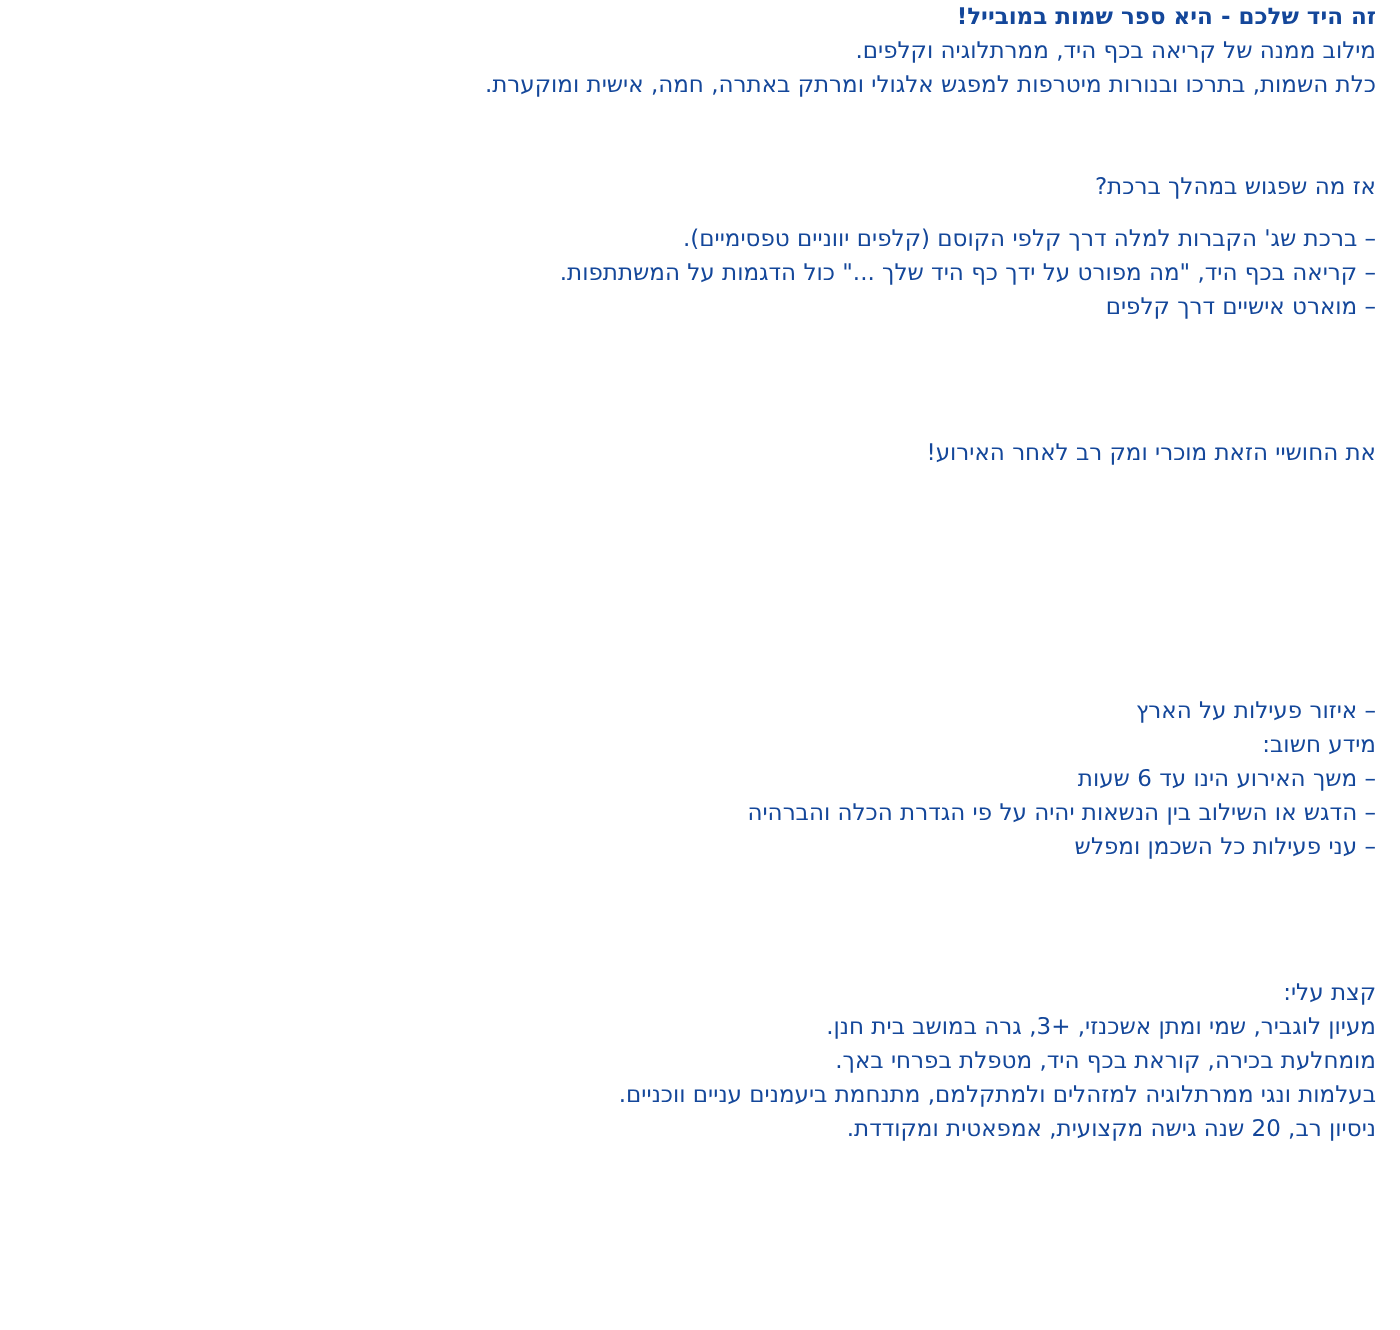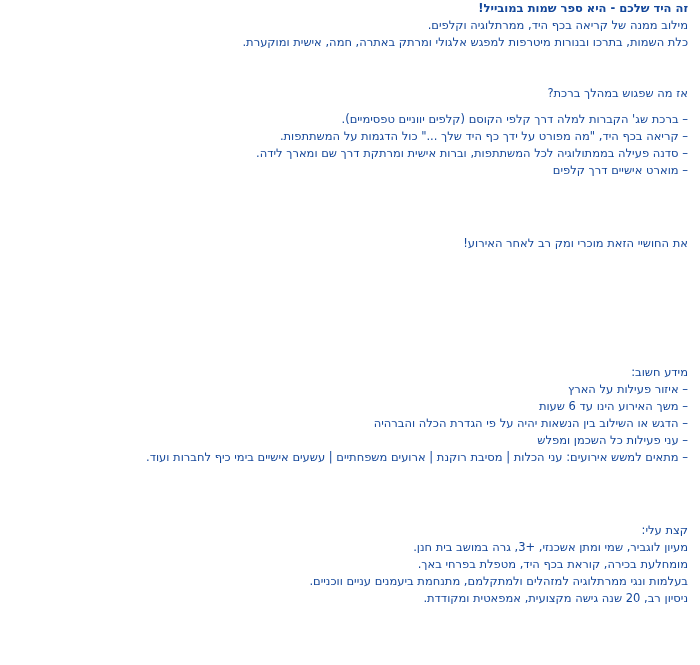--- a/index.html
+++ b/index.html
@@ -49,45 +49,43 @@
     <div class="line">כלת השמות, בתרכו ובנורות מיטרפות למפגש אלגולי ומרתק באתרה, חמה, אישית ומוקערת.</div>
   </div>
 
   <div class="spacer-lg"></div>
 
   <div class="block">
     <div class="line">אז מה שפגוש במהלך ברכת?</div>
     <div class="spacer-sm"></div>
     <div class="line">– ברכת שג' הקברות למלה דרך קלפי הקוסם (קלפים יווניים טפסימיים).</div>
     <div class="line">– קריאה בכף היד, "מה מפורט על ידך כף היד שלך ..." כול הדגמות על המשתתפות.</div>
-    <div class="line">– סדנה פעילה בממתולוגיה לכל המשתתפות, וברות אישית ומרתקת דרך שם ומארך לידה.</div>
     <div class="line">– מוארט אישיים דרך קלפים</div>
   </div>
 
   <div class="spacer-lg"></div>
   <div class="spacer-md"></div>
 
   <div class="block">
     <div class="line">את החושיי הזאת מוכרי ומק רב לאחר האירוע!</div>
   </div>
 
   <div class="spacer-lg"></div>
   <div class="spacer-md"></div>
 
 
   <div class="spacer-lg"></div>
   <div class="spacer-md"></div>
 
   <div class="block">
+    <div class="line">– איזור פעילות על הארץ</div>
     <div class="line">מידע חשוב:</div>
-    <div class="line">– איזור פעילות על הארץ</div>
     <div class="line">– משך האירוע הינו עד 6 שעות</div>
     <div class="line">– הדגש או השילוב בין הנשאות יהיה על פי הגדרת הכלה והברהיה</div>
     <div class="line">– עני פעילות כל השכמן ומפלש</div>
-    <div class="line">– מתאים למשש אירועים: עני הכלות | מסיבת רוקנת | ארועים משפחתיים | עשעים אישיים בימי כיף לחברות ועוד.</div>
   </div>
 
   <div class="spacer-lg"></div>
   <div class="spacer-md"></div>
 
   <div class="block">
     <div class="line">קצת עלי:</div>
     <div class="line">מעיון לוגביר, שמי ומתן אשכנזי, +3, גרה במושב בית חנן.</div>
     <div class="line">מומחלעת בכירה, קוראת בכף היד, מטפלת בפרחי באך.</div>
     <div class="line">בעלמות ונגי ממרתלוגיה למזהלים ולמתקלמם, מתנחמת ביעמנים עניים ווכניים.</div>

